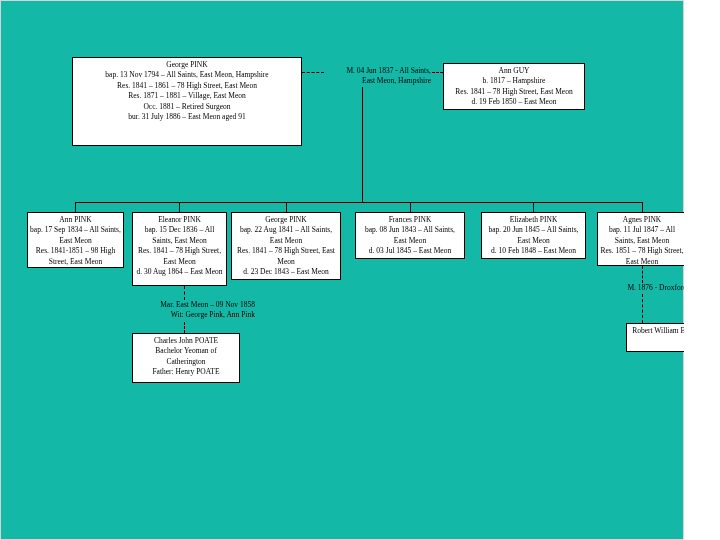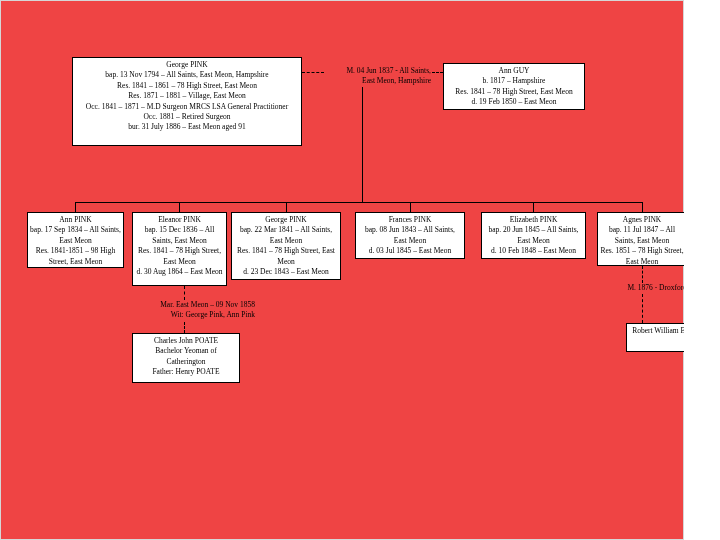--- a/index.html
+++ b/index.html
@@ -1,17 +1,17 @@
 <!DOCTYPE html>
 <html><head>
 <meta charset="utf-8">
 <style>
   html,body{margin:0;padding:0;background:#ffffff;}
   #canvas{
-    position:relative;width:684px;height:540px;background:#ef4444;
+    position:relative;width:684px;height:540px;background:#14b8a6;
     font-family:"Liberation Serif","DejaVu Serif",serif;color:#000;
     box-shadow:inset 0 0 0 1px #d6d6d6;overflow:hidden;
   }
   .node{
     position:absolute;border:1px solid #000;background:#fff;
     text-align:center;font-size:7.5px;line-height:10.4px;
     padding:2px 2px 0 2px;box-sizing:border-box;overflow:hidden;
   }
   .label{
     position:absolute;text-align:right;font-size:7.5px;line-height:10.4px;
@@ -25,21 +25,20 @@
 </head>
 <body>
 
 <div id="canvas">
 
   <div class="node" style="left:72px;top:57px;width:230px;height:89px;">
     <div>George PINK</div>
     <div>bap. 13 Nov 1794 – All Saints, East Meon, Hampshire</div>
     <div>Res. 1841 – 1861 – 78 High Street, East Meon</div>
     <div>Res. 1871 – 1881 – Village, East Meon</div>
-    <div>Occ. 1841 – 1871 – M.D Surgeon MRCS LSA General Practitioner</div>
     <div>Occ. 1881 – Retired Surgeon</div>
     <div>bur. 31 July 1886 – East Meon aged 91</div>
   </div>
 
   <div class="label" style="left:323px;top:66px;width:108px;height:21px;">
     <div>M. 04 Jun 1837 - All Saints,</div>
     <div>East Meon, Hampshire</div>
   </div>
 
   <div class="node" style="left:443px;top:63px;width:142px;height:47px;">
@@ -68,21 +67,21 @@
 
   <div class="node" style="left:132px;top:212px;width:95px;height:74px;">
     <div>Eleanor PINK</div>
     <div>bap. 15 Dec 1836 – All Saints, East Meon</div>
     <div>Res. 1841 – 78 High Street, East Meon</div>
     <div>d. 30 Aug 1864 – East Meon</div>
   </div>
 
   <div class="node" style="left:231px;top:212px;width:110px;height:68px;">
     <div>George PINK</div>
-    <div>bap. 22 Mar 1841 – All Saints, East Meon</div>
+    <div>bap. 22 Aug 1841 – All Saints, East Meon</div>
     <div>Res. 1841 – 78 High Street, East Meon</div>
     <div>d. 23 Dec 1843 – East Meon</div>
   </div>
 
   <div class="node" style="left:355px;top:212px;width:110px;height:47px;">
     <div>Frances PINK</div>
     <div>bap. 08 Jun 1843 – All Saints, East Meon</div>
     <div>d. 03 Jul 1845 – East Meon</div>
   </div>
 

